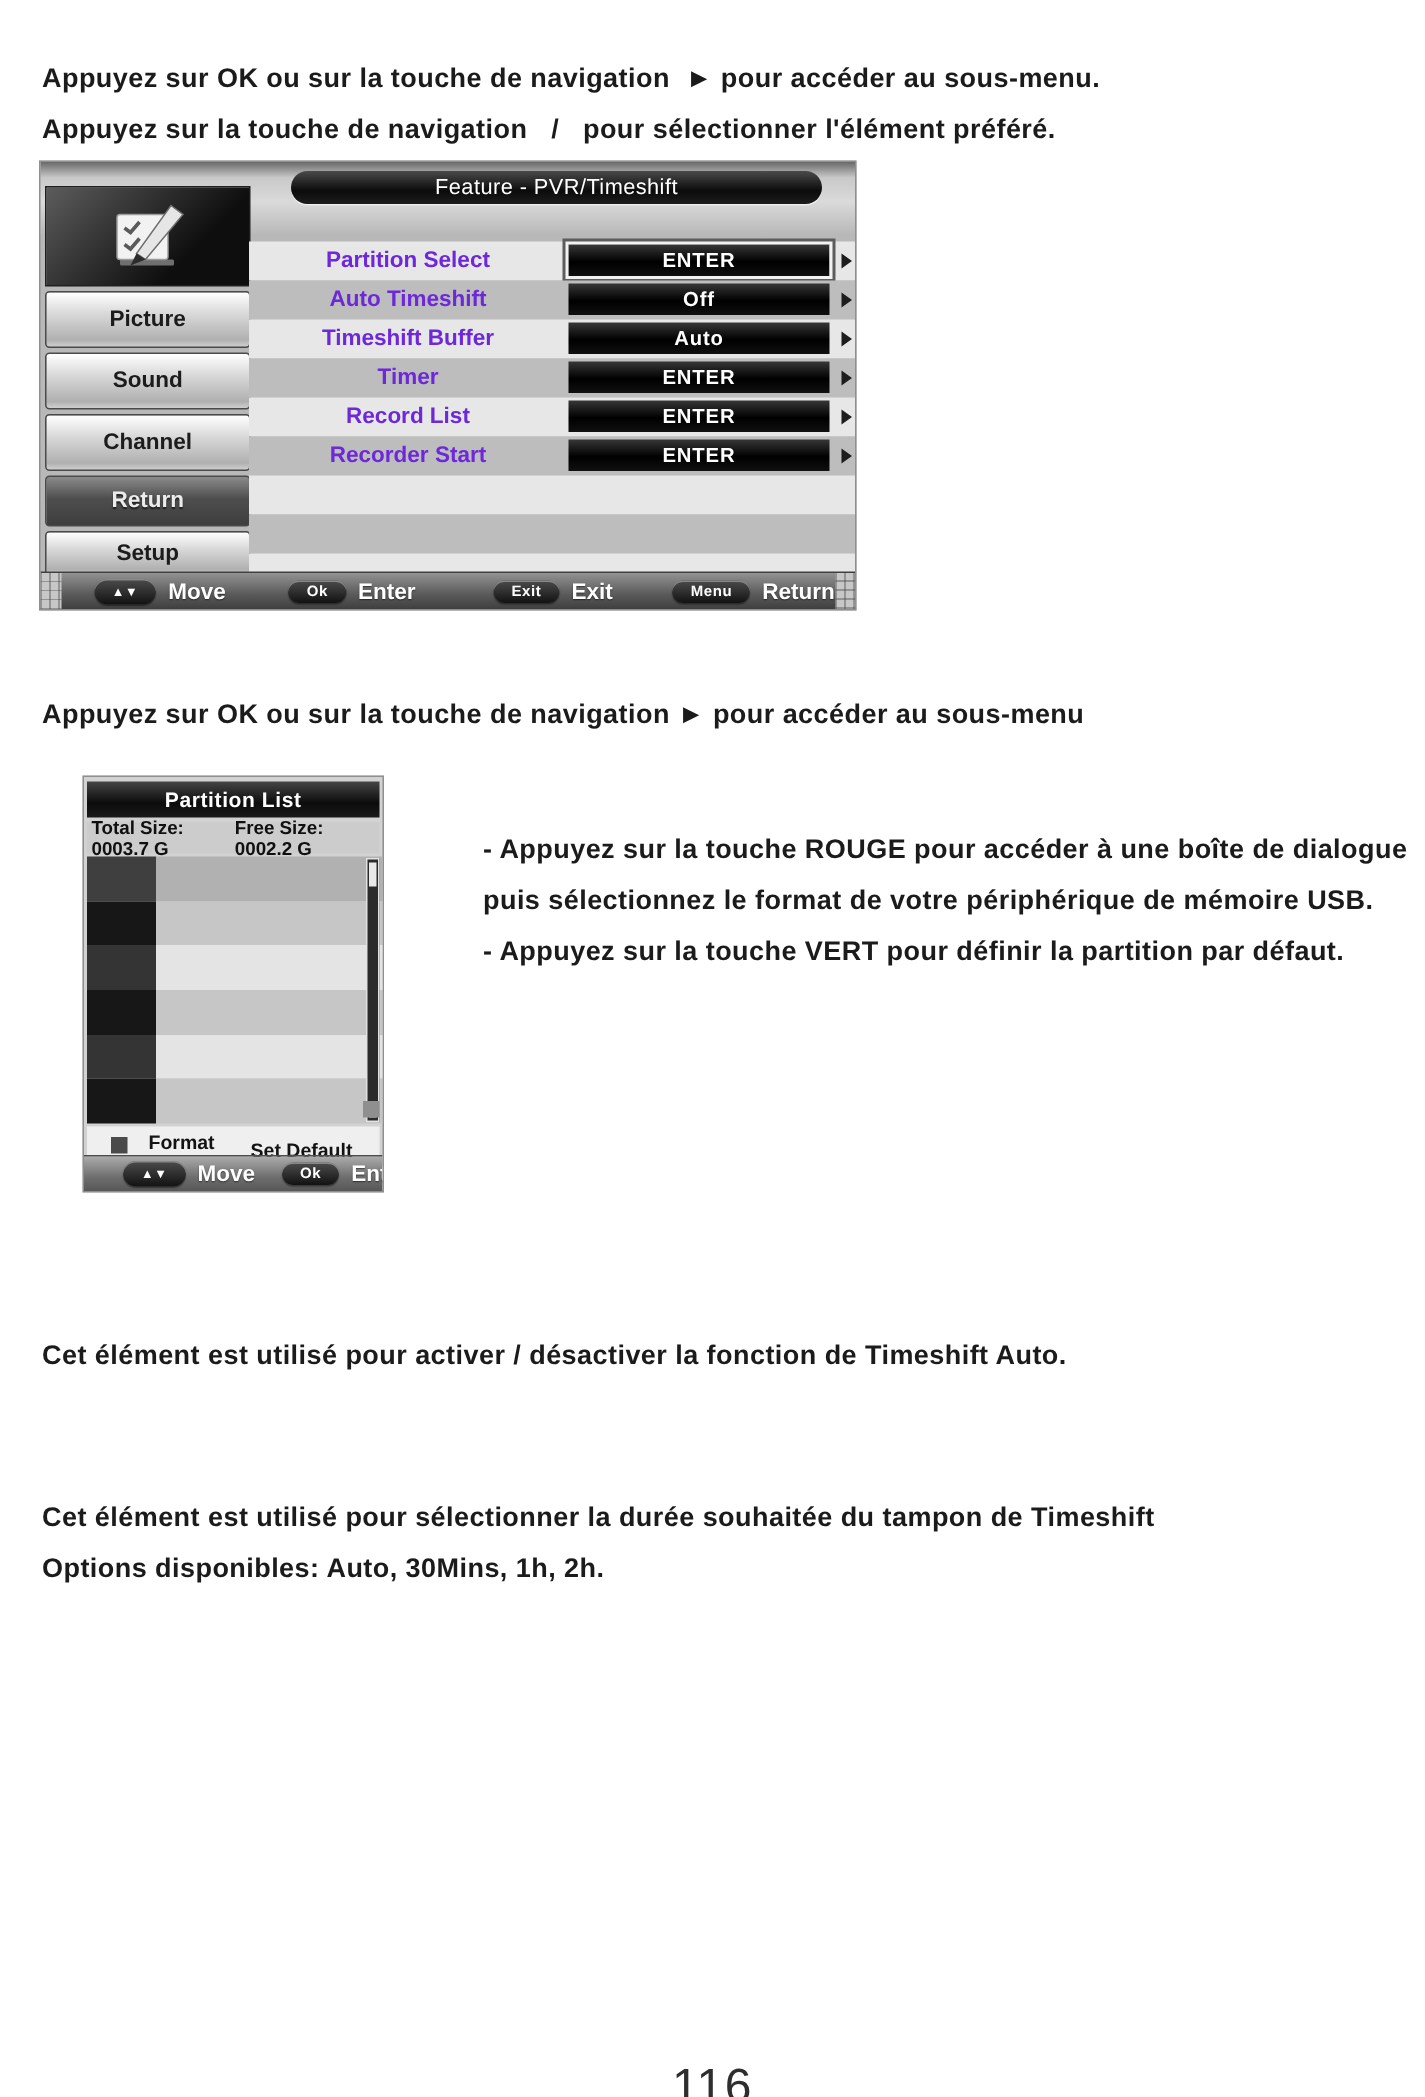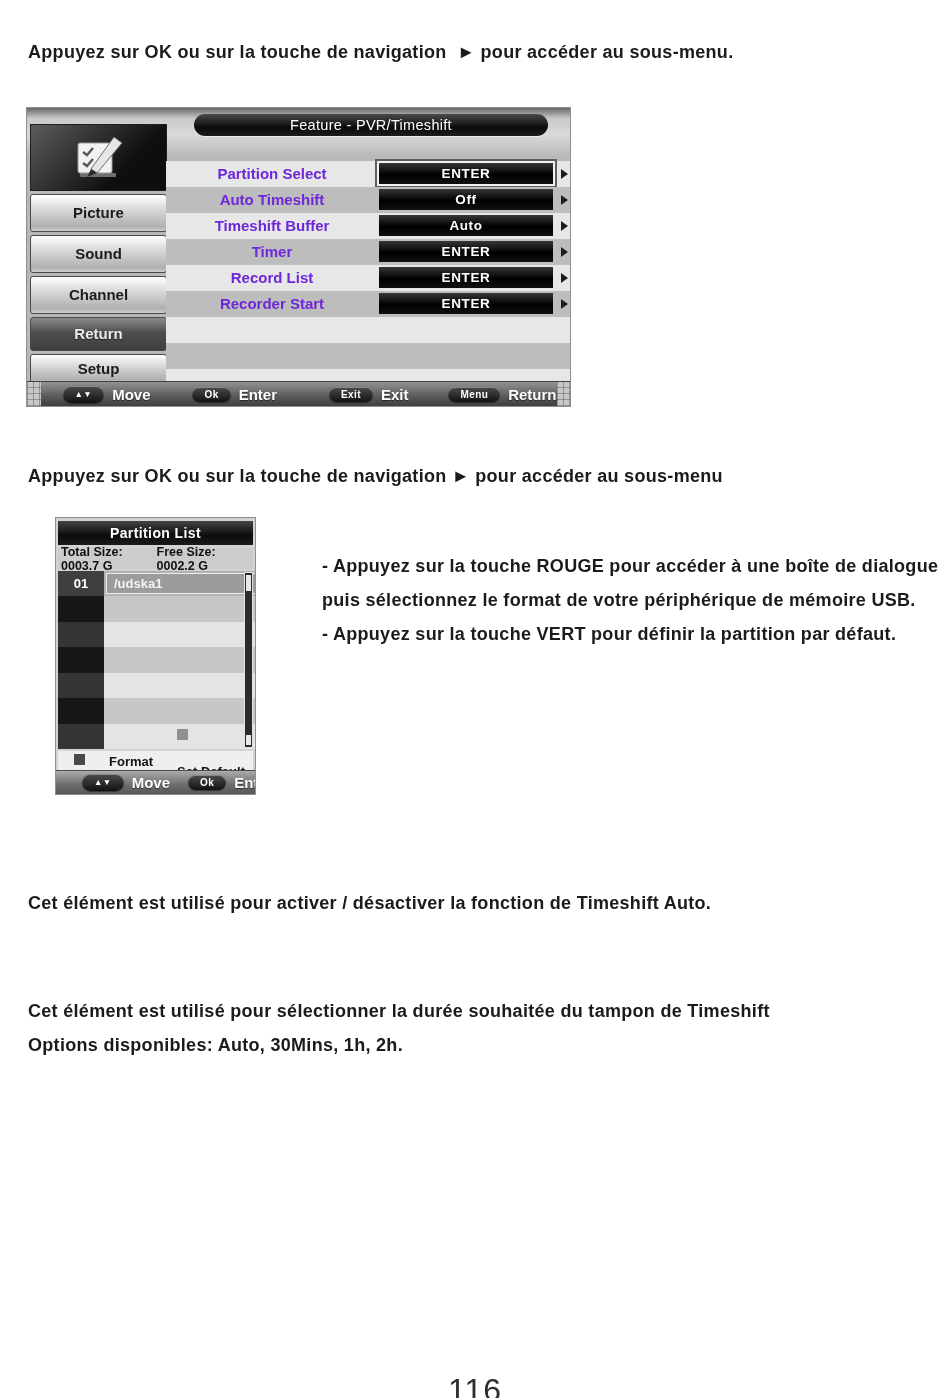--- a/index.html
+++ b/index.html
@@ -84,34 +84,35 @@
   .p-row:nth-child(even) .p-name{background:#c6c6c6;}
   .p-row:nth-child(odd):not(:first-child) .p-name{background:#e4e4e4;}
   .p-sel{margin:2px;height:calc(100% - 6px);background:#9c9c9c;border:1px solid #ededed;
          display:flex;align-items:center;padding-left:7px;color:#f4f4f4;font-weight:bold;font-size:13px;}
   .p-scroll{position:absolute;right:2px;top:54px;width:9px;height:176px;background:#2b2b2b;
          border:1px solid #e2e2e2;box-sizing:border-box;}
   .p-thumb{position:absolute;left:1px;right:1px;top:2px;height:16px;background:#e8e8e8;}
   .p-scroll-end{position:absolute;left:1px;right:1px;bottom:2px;height:10px;background:#e8e8e8;}
   .p-legend{position:absolute;left:2px;right:2px;top:233px;height:21px;background:#efefef;
          display:flex;align-items:center;font-weight:bold;font-size:13px;color:#131313;}
-  .legend-item{display:flex;align-items:flex-start;gap:24px;}
+  .legend-item{display:flex;align-items:flex-end;gap:14px;}
   .legend-item .sq{width:11px;height:11px;display:inline-block;}
   .p-footer{position:absolute;left:0;right:0;bottom:0;height:23px;display:flex;align-items:center;
          background:linear-gradient(180deg,#ababab,#6e6e6e 60%,#575757);border-top:1px solid #4c4c4c;}
 
   .page-number{position:absolute;left:0;right:0;top:1372px;text-align:center;
          font-size:32px;font-weight:400;color:#2e2e2e;letter-spacing:1px;}
 </style>
 </head>
 <body>
 
 <div class="page">
 
   <p class="para p1">Appuyez sur OK ou sur la touche de navigation  ► pour accéder au sous-menu.</p>
+  <p class="para p2">Appuyez sur la touche de navigation   /   pour sélectionner l'élément préféré.</p>
 
   <div class="shot1">
     <div class="titlestrip"></div>
     <div class="titlepill">Feature - PVR/Timeshift</div>
 
     <div class="sidebar">
       <div class="icon-box">
         <svg width="62" height="50" viewBox="0 0 62 50">
           <rect x="12" y="40" width="36" height="4" rx="1" fill="#6f6f6f"></rect>
           <rect x="10" y="10" width="34" height="30" rx="2" fill="#f2f2f2" stroke="#9a9a9a"></rect>
@@ -189,26 +190,20 @@
   <p class="para p3">Appuyez sur OK ou sur la touche de navigation ► pour accéder au sous-menu</p>
 
   <div class="shot2">
     <div class="p-title">Partition List</div>
     <div class="p-info">
       <span>Total Size: 0003.7 G</span>
       <span>Free Size: 0002.2 G</span>
     </div>
     <div class="p-list">
       <div class="p-row">
-        <div class="p-num">01</div>
-        <div class="p-name">
-          <div class="p-sel">/udska1</div>
-        </div>
-      </div>
-      <div class="p-row">
           <div class="p-num"></div>
           <div class="p-name"></div>
         </div>
       <div class="p-row">
           <div class="p-num"></div>
           <div class="p-name"></div>
         </div>
       <div class="p-row">
           <div class="p-num"></div>
           <div class="p-name"></div>

